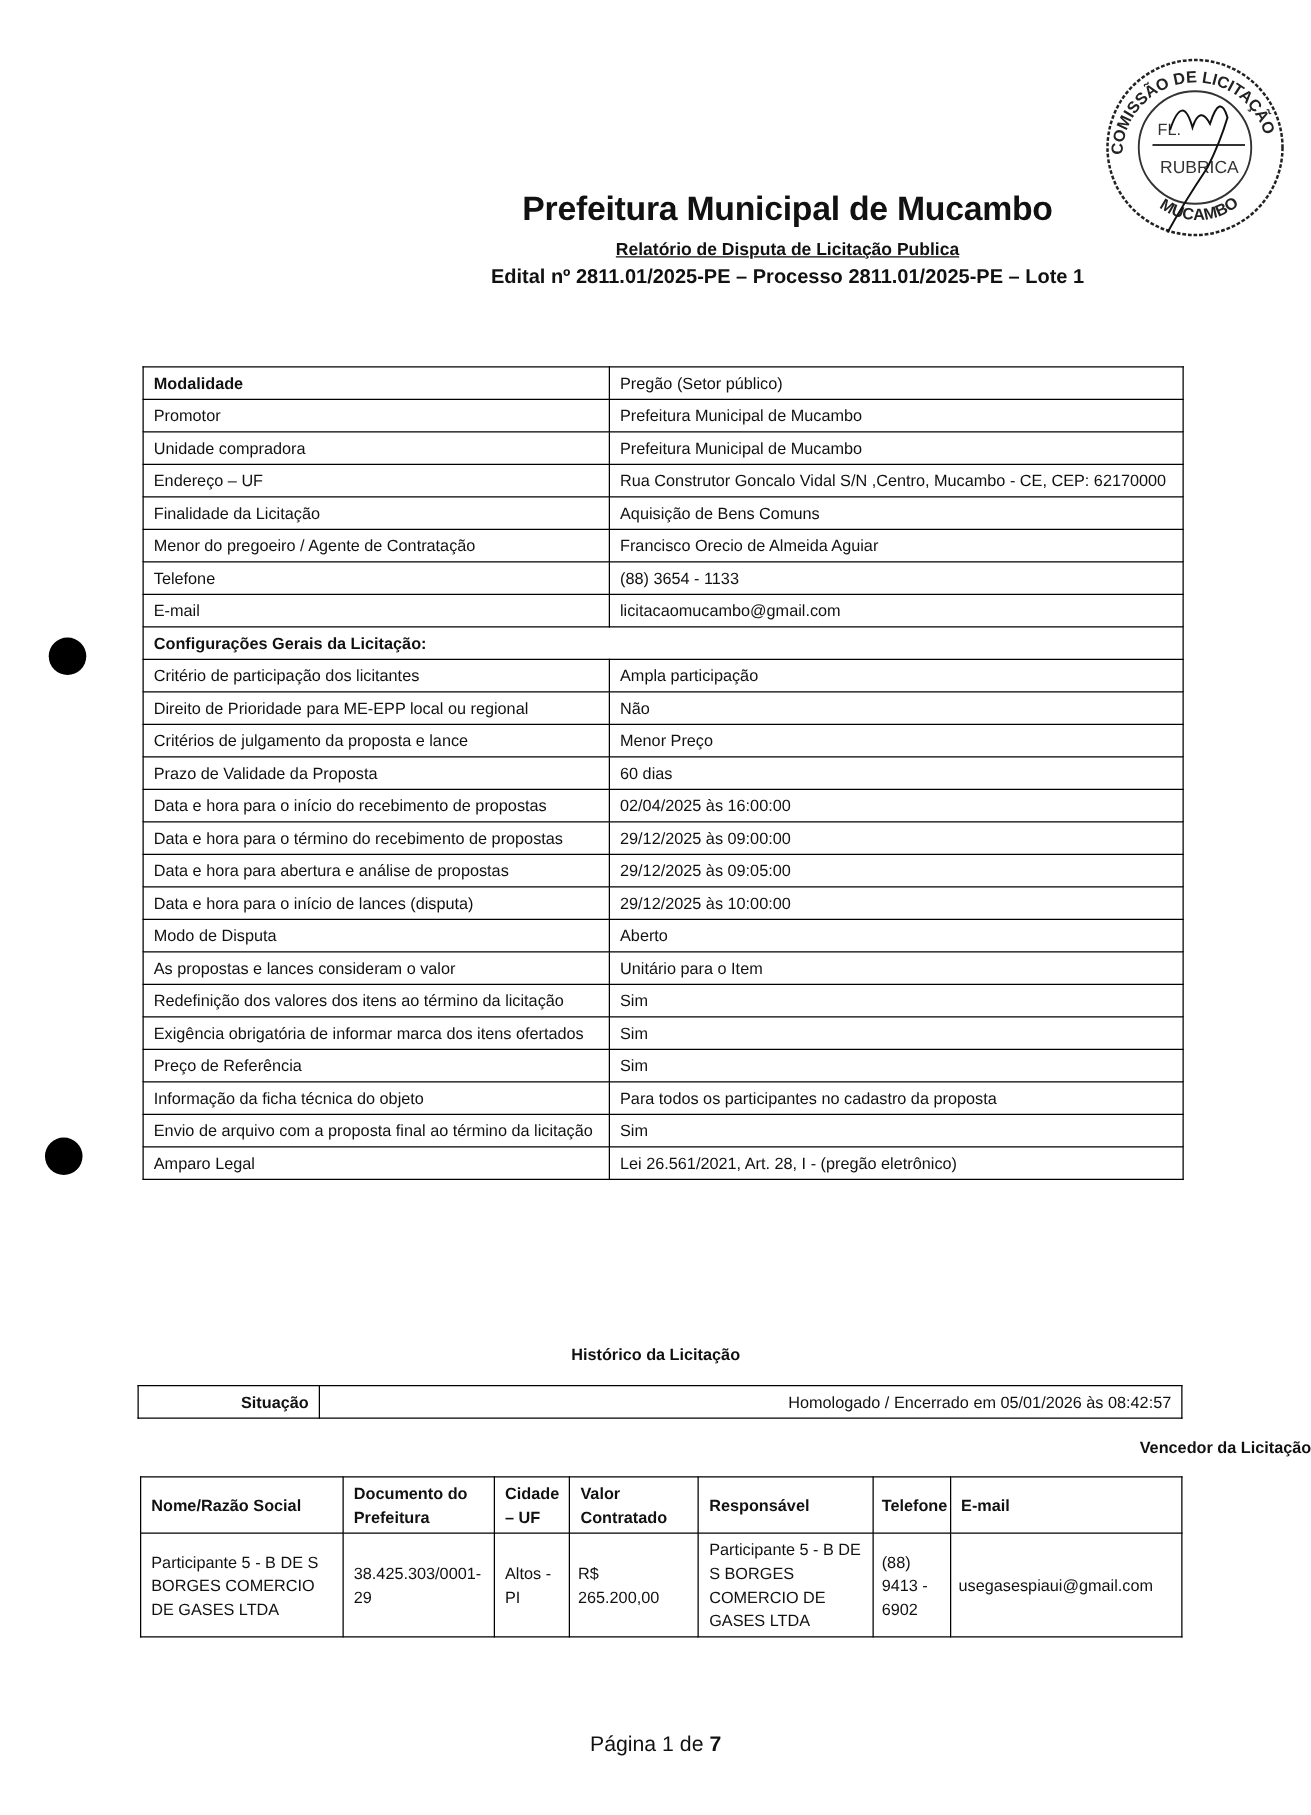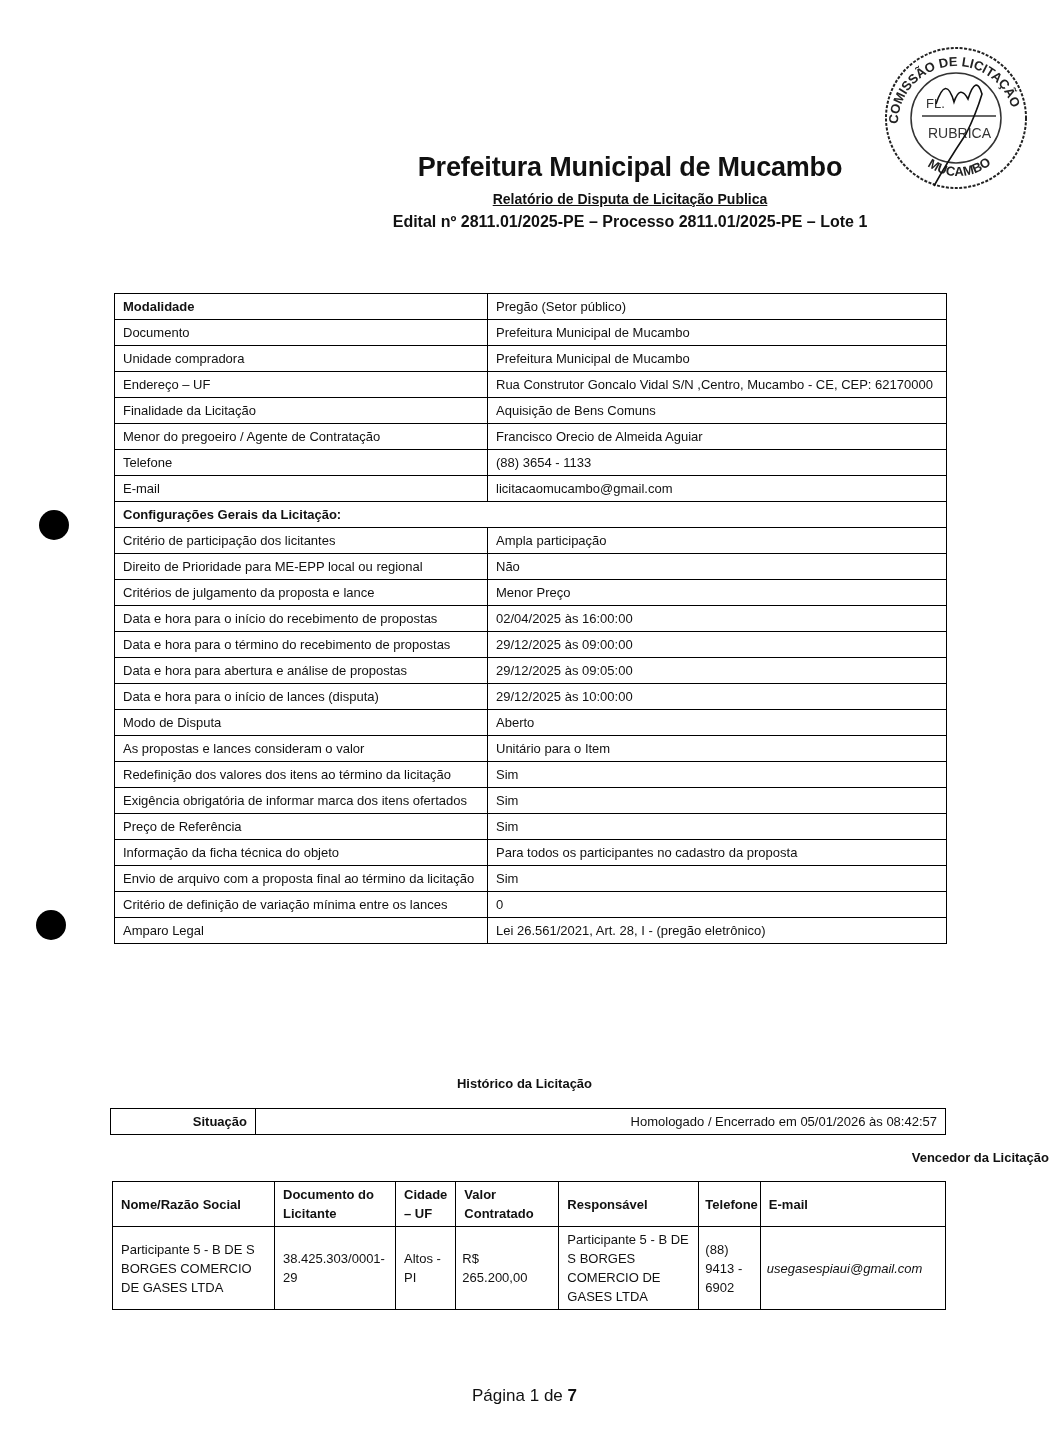--- a/index.html
+++ b/index.html
@@ -69,21 +69,21 @@
 <div class="subtitle">Relatório de Disputa de Licitação Publica</div>
 <div class="edital">Edital nº 2811.01/2025-PE – Processo 2811.01/2025-PE – Lote 1</div>
 
 <table class="main-table">
   <tbody id="details-body">
       <tr>
         <td class="lbl bold">Modalidade</td>
         <td class="val">Pregão (Setor público)</td>
       </tr>
       <tr>
-        <td class="lbl">Documento</td>
+        <td class="lbl">Promotor</td>
         <td class="val">Prefeitura Municipal de Mucambo</td>
       </tr>
       <tr>
         <td class="lbl">Unidade compradora</td>
         <td class="val">Prefeitura Municipal de Mucambo</td>
       </tr>
       <tr>
         <td class="lbl">Endereço – UF</td>
         <td class="val">Rua Construtor Goncalo Vidal S/N ,Centro, Mucambo - CE, CEP: 62170000</td>
       </tr>
@@ -112,20 +112,24 @@
       </tr>
       <tr>
         <td class="lbl">Direito de Prioridade para ME-EPP local ou regional</td>
         <td class="val">Não</td>
       </tr>
       <tr>
         <td class="lbl">Critérios de julgamento da proposta e lance</td>
         <td class="val">Menor Preço</td>
       </tr>
       <tr>
+        <td class="lbl">Prazo de Validade da Proposta</td>
+        <td class="val">60 dias</td>
+      </tr>
+      <tr>
         <td class="lbl">Data e hora para o início do recebimento de propostas</td>
         <td class="val">02/04/2025 às 16:00:00</td>
       </tr>
       <tr>
         <td class="lbl">Data e hora para o término do recebimento de propostas</td>
         <td class="val">29/12/2025 às 09:00:00</td>
       </tr>
       <tr>
         <td class="lbl">Data e hora para abertura e análise de propostas</td>
         <td class="val">29/12/2025 às 09:05:00</td>
@@ -154,24 +158,20 @@
         <td class="lbl">Preço de Referência</td>
         <td class="val">Sim</td>
       </tr>
       <tr>
         <td class="lbl">Informação da ficha técnica do objeto</td>
         <td class="val">Para todos os participantes no cadastro da proposta</td>
       </tr>
       <tr>
         <td class="lbl">Envio de arquivo com a proposta final ao término da licitação</td>
         <td class="val">Sim</td>
-      </tr>
-      <tr>
-        <td class="lbl">Critério de definição de variação mínima entre os lances</td>
-        <td class="val">0</td>
       </tr>
       <tr>
         <td class="lbl">Amparo Legal</td>
         <td class="val">Lei 26.561/2021, Art. 28, I - (pregão eletrônico)</td>
       </tr>
     </tbody>
 </table>
 
 <div class="sec-heading" style="top:1076px;">Histórico da Licitação</div>
 <table class="hist-table">
@@ -181,37 +181,37 @@
     <td>Homologado / Encerrado em 05/01/2026 às 08:42:57</td>
   </tr>
 </tbody>
   </table>
 
 <div class="sec-heading" style="top:1150px;text-align:right;">Vencedor da Licitação</div>
 <table class="win-table">
   <thead>
     <tr>
       <th style="width:145px;">Nome/Razão Social</th>
-      <th style="width:104px;">Documento do Licitante</th>
+      <th style="width:104px;">Documento do Prefeitura</th>
       <th style="width:42px;">Cidade – UF</th>
       <th style="width:86px;">Valor Contratado</th>
       <th style="width:123px;">Responsável</th>
       <th style="width:52px; padding:3px 2px 3px 6px;">Telefone</th>
       <th>E-mail</th>
     </tr>
   </thead>
   <tbody>
     <tr>
       <td>Participante 5 - B DE S BORGES COMERCIO DE GASES LTDA</td>
       <td>38.425.303/0001-29</td>
       <td>Altos - PI</td>
       <td style="padding-left:6px; padding-right:18px;">R$ 265.200,00</td>
       <td>Participante 5 - B DE S BORGES COMERCIO DE GASES LTDA</td>
       <td style="padding:3px 2px 3px 6px;">(88) 9413 - 6902</td>
-      <td style="padding:3px 2px 3px 6px;font-style:italic;">usegasespiaui@gmail.com</td>
+      <td style="padding:3px 2px 3px 6px;">usegasespiaui@gmail.com</td>
     </tr>
   </tbody>
 </table>
 
 <div class="footer">
   <span>Página</span>
   <span>1</span>
   <span>de</span>
   <b>7</b>
 </div>

